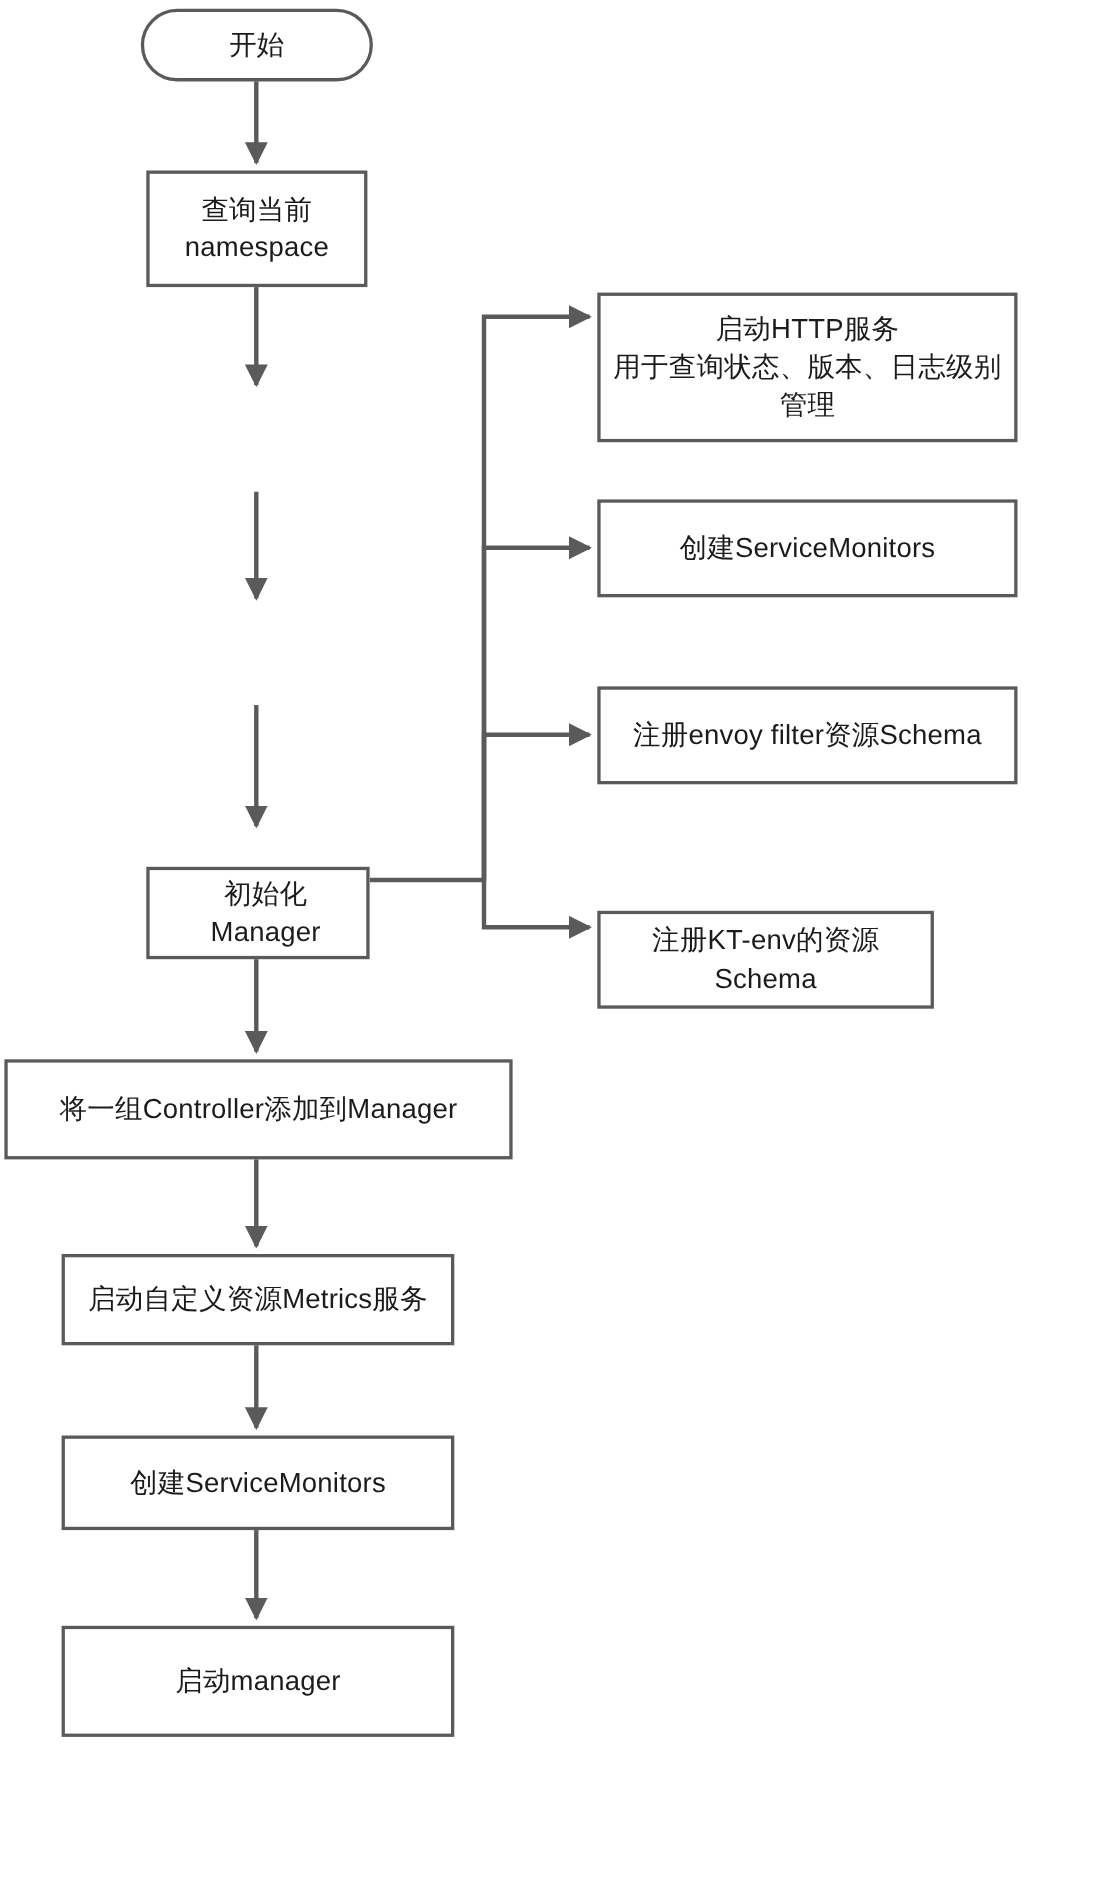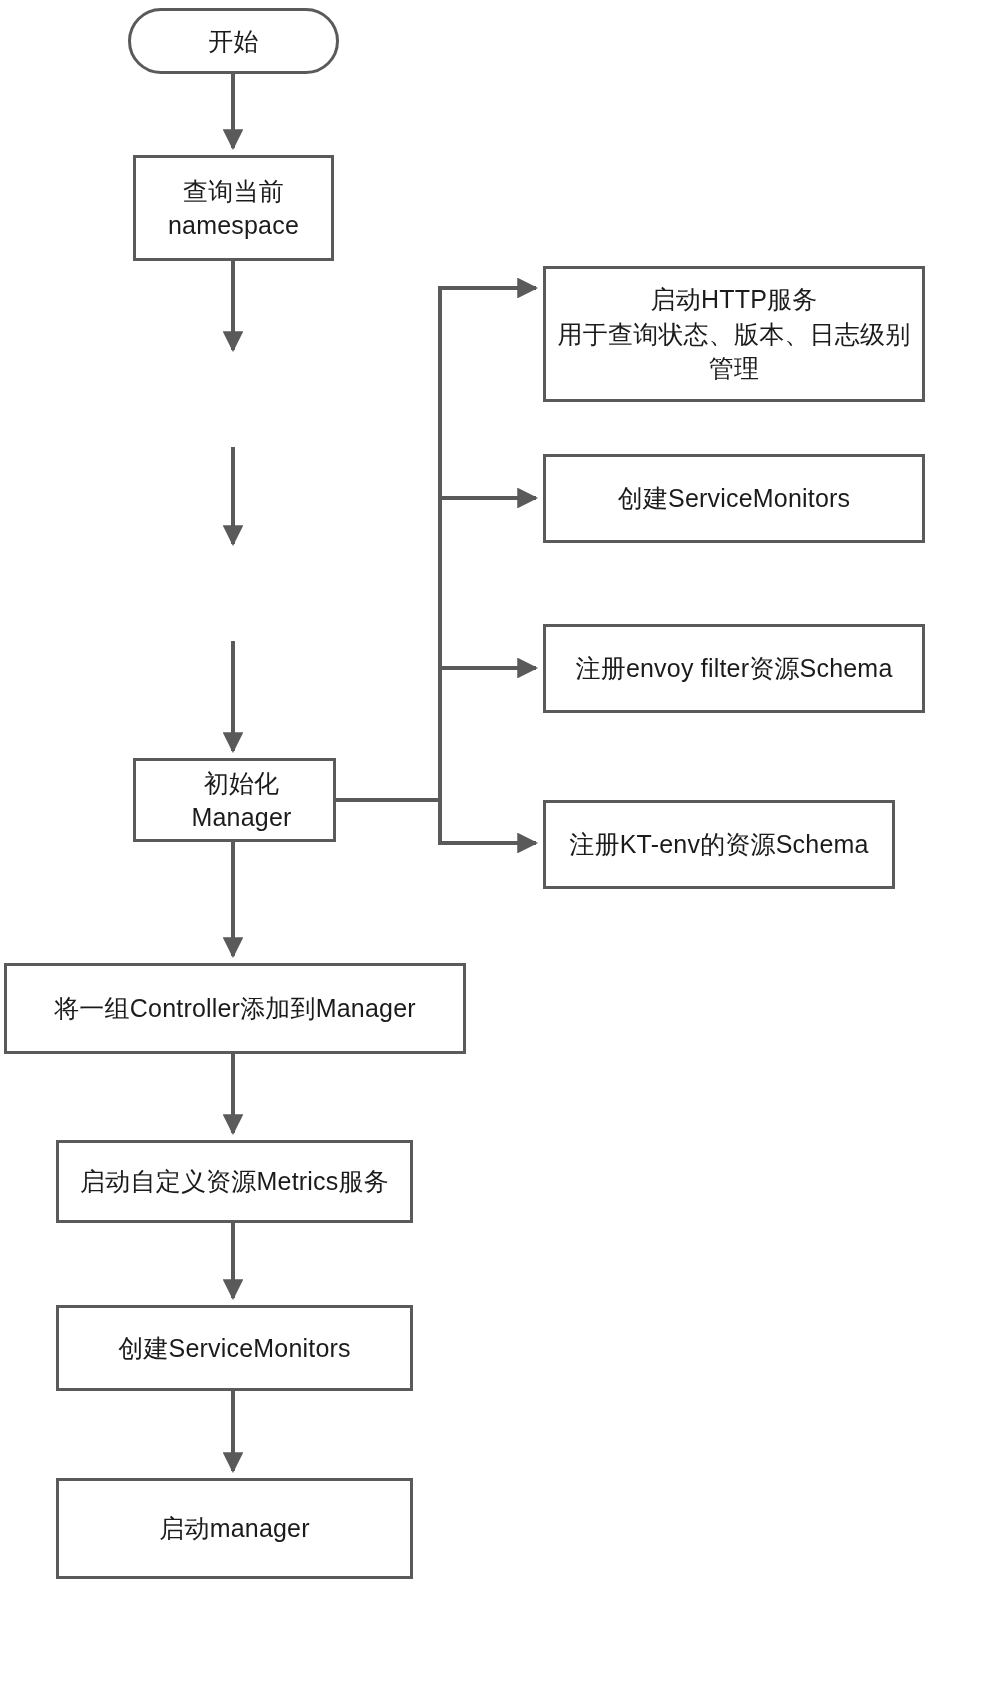--- a/index.html
+++ b/index.html
@@ -83,21 +83,21 @@
     <span class="lbl">开始</span>
   </div>
 
   <div class="node" style="left:133px; top:155px; width:201px; height:106px;">
     <span class="lbl">查询当前
 namespace</span>
   </div>
 
 
 
-  <div class="node" style="left:133px; top:758px; width:203px; height:84px;padding-left:24px;">
+  <div class="node" style="left:133px; top:788px; width:203px; height:84px;padding-left:24px;">
     <span class="lbl">初始化Manager</span>
   </div>
 
   <div class="node" style="left:4px; top:963px; width:462px; height:91px;">
     <span class="lbl">将一组Controller添加到Manager</span>
   </div>
 
   <div class="node" style="left:56px; top:1140px; width:357px; height:83px;">
     <span class="lbl">启动自定义资源Metrics服务</span>
   </div>
@@ -117,17 +117,17 @@
   </div>
 
   <div class="node" style="left:543px; top:454px; width:382px; height:89px;">
     <span class="lbl">创建ServiceMonitors</span>
   </div>
 
   <div class="node" style="left:543px; top:624px; width:382px; height:89px;">
     <span class="lbl">注册envoy filter资源Schema</span>
   </div>
 
-  <div class="node" style="left:543px; top:800px; width:352px; height:89px;">
+  <div class="node" style="left:543px; top:828px; width:306px; height:89px;">
     <span class="lbl">注册KT-env的资源Schema</span>
   </div>
 
 </div>
 
 </body></html>

